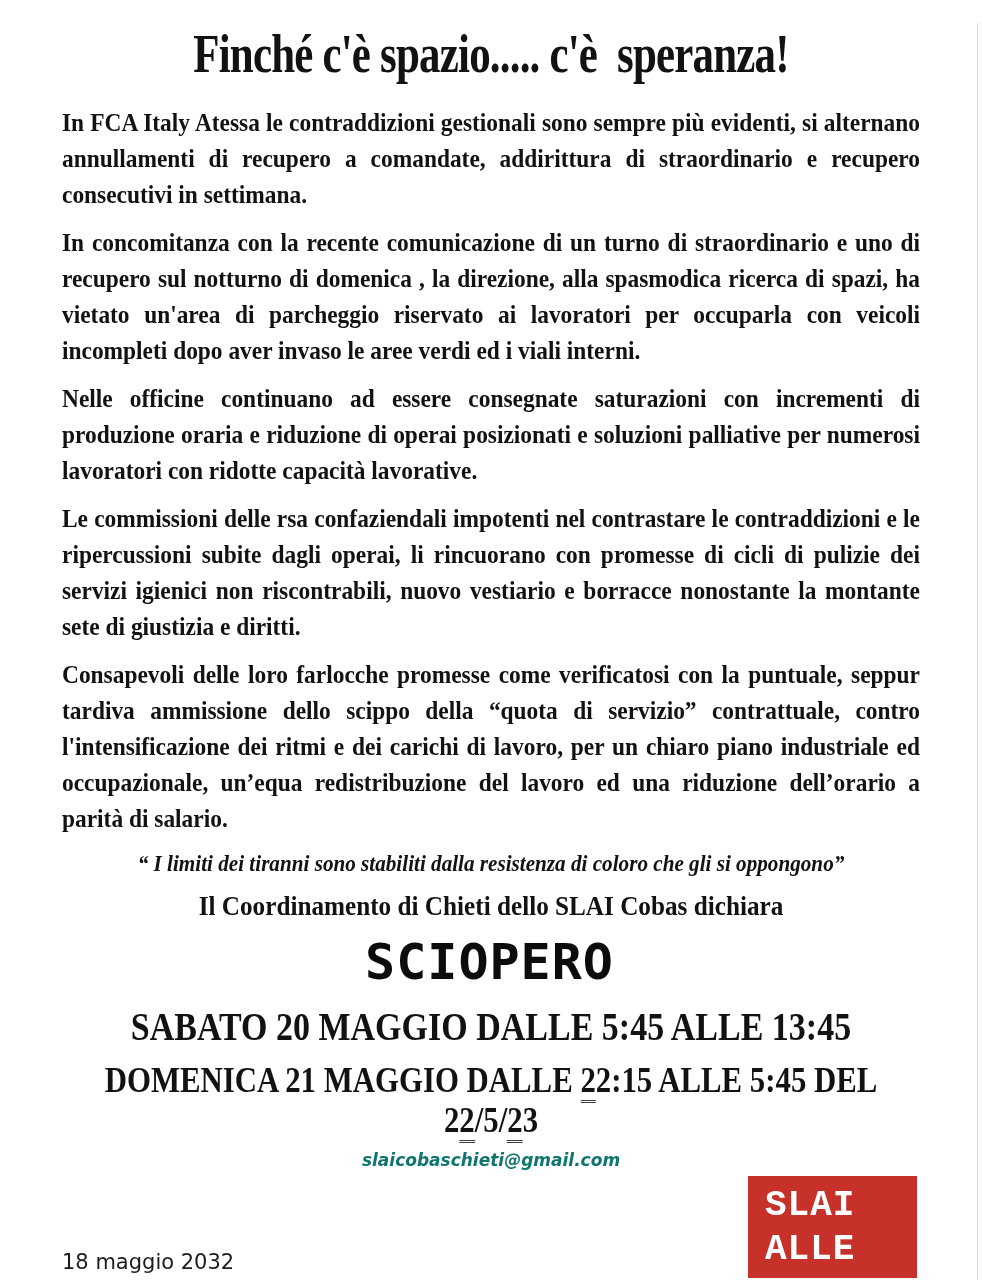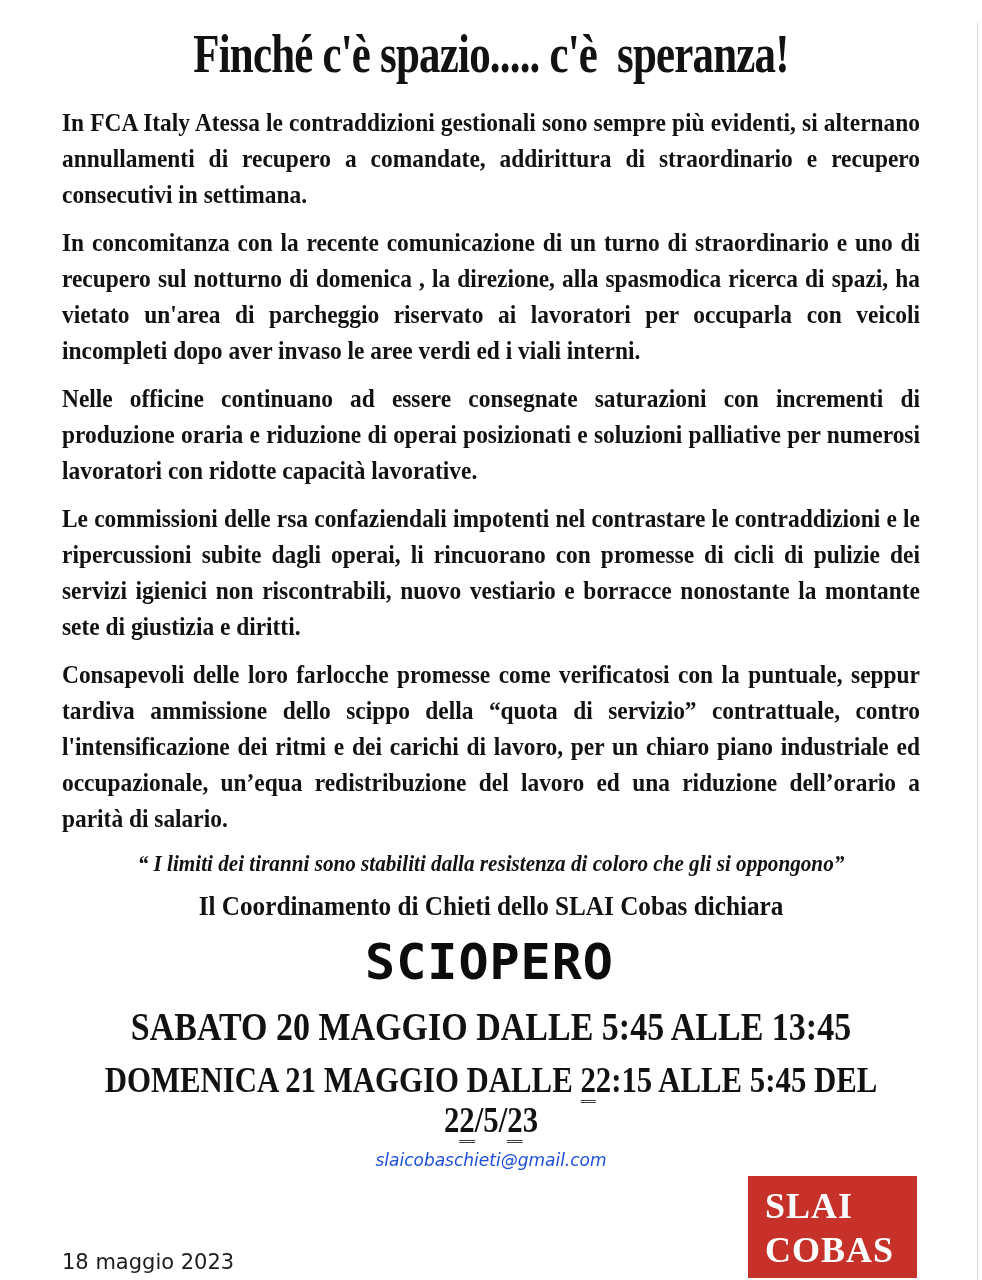--- a/index.html
+++ b/index.html
@@ -99,37 +99,37 @@
     transform-origin: center top;
   }
   .mark-dbl {
     border-bottom: 3px double #3a3a3a;
     padding-bottom: 0;
   }
   .email {
     margin: 8px 0 0 0;
     text-align: center;
     font-family: "DejaVu Sans", sans-serif;
-    font-weight: normal;
+    font-weight: bold;
     font-style: italic;
     font-size: 17px;
     line-height: 22px;
-    color: #1d4ed8;
+    color: #0f766e;
   }
   .logo {
     position: absolute;
     left: 748px;
     top: 1153px;
     width: 169px;
     height: 102px;
     background: #c63129;
     color: #ffffff;
     box-sizing: border-box;
     padding: 8px 0 0 17px;
-    font-family: Liberation Serif, serif;
+    font-family: Liberation Mono, monospace;
     font-weight: bold;
   }
   .logo-line {
     font-size: 36px;
     line-height: 44px;
     letter-spacing: 1px;
   }
   .footer-date {
     position: absolute;
     left: 62px;
@@ -164,18 +164,18 @@
   <div class="strike-word">SCIOPERO</div>
 
   <div class="date-line-1">SABATO 20 MAGGIO DALLE 5:45 ALLE 13:45</div>
 
   <div class="date-line-2"><span>DOMENICA 21 MAGGIO DALLE </span><span class="mark-dbl">2</span><span>2:15 ALLE 5:45 DEL 2</span><span class="mark-dbl">2</span><span>/5/</span><span class="mark-dbl">2</span><span>3</span></div>
 
   <div class="email">slaicobaschieti@gmail.com</div>
 
   <div class="logo">
     <div class="logo-line">SLAI</div>
-    <div class="logo-line">COBAS</div>
+    <div class="logo-line">ALLE</div>
   </div>
 
-  <div class="footer-date">18 maggio 2023</div>
+  <div class="footer-date">18 maggio 2032</div>
 
 </div>
 
 </body></html>

